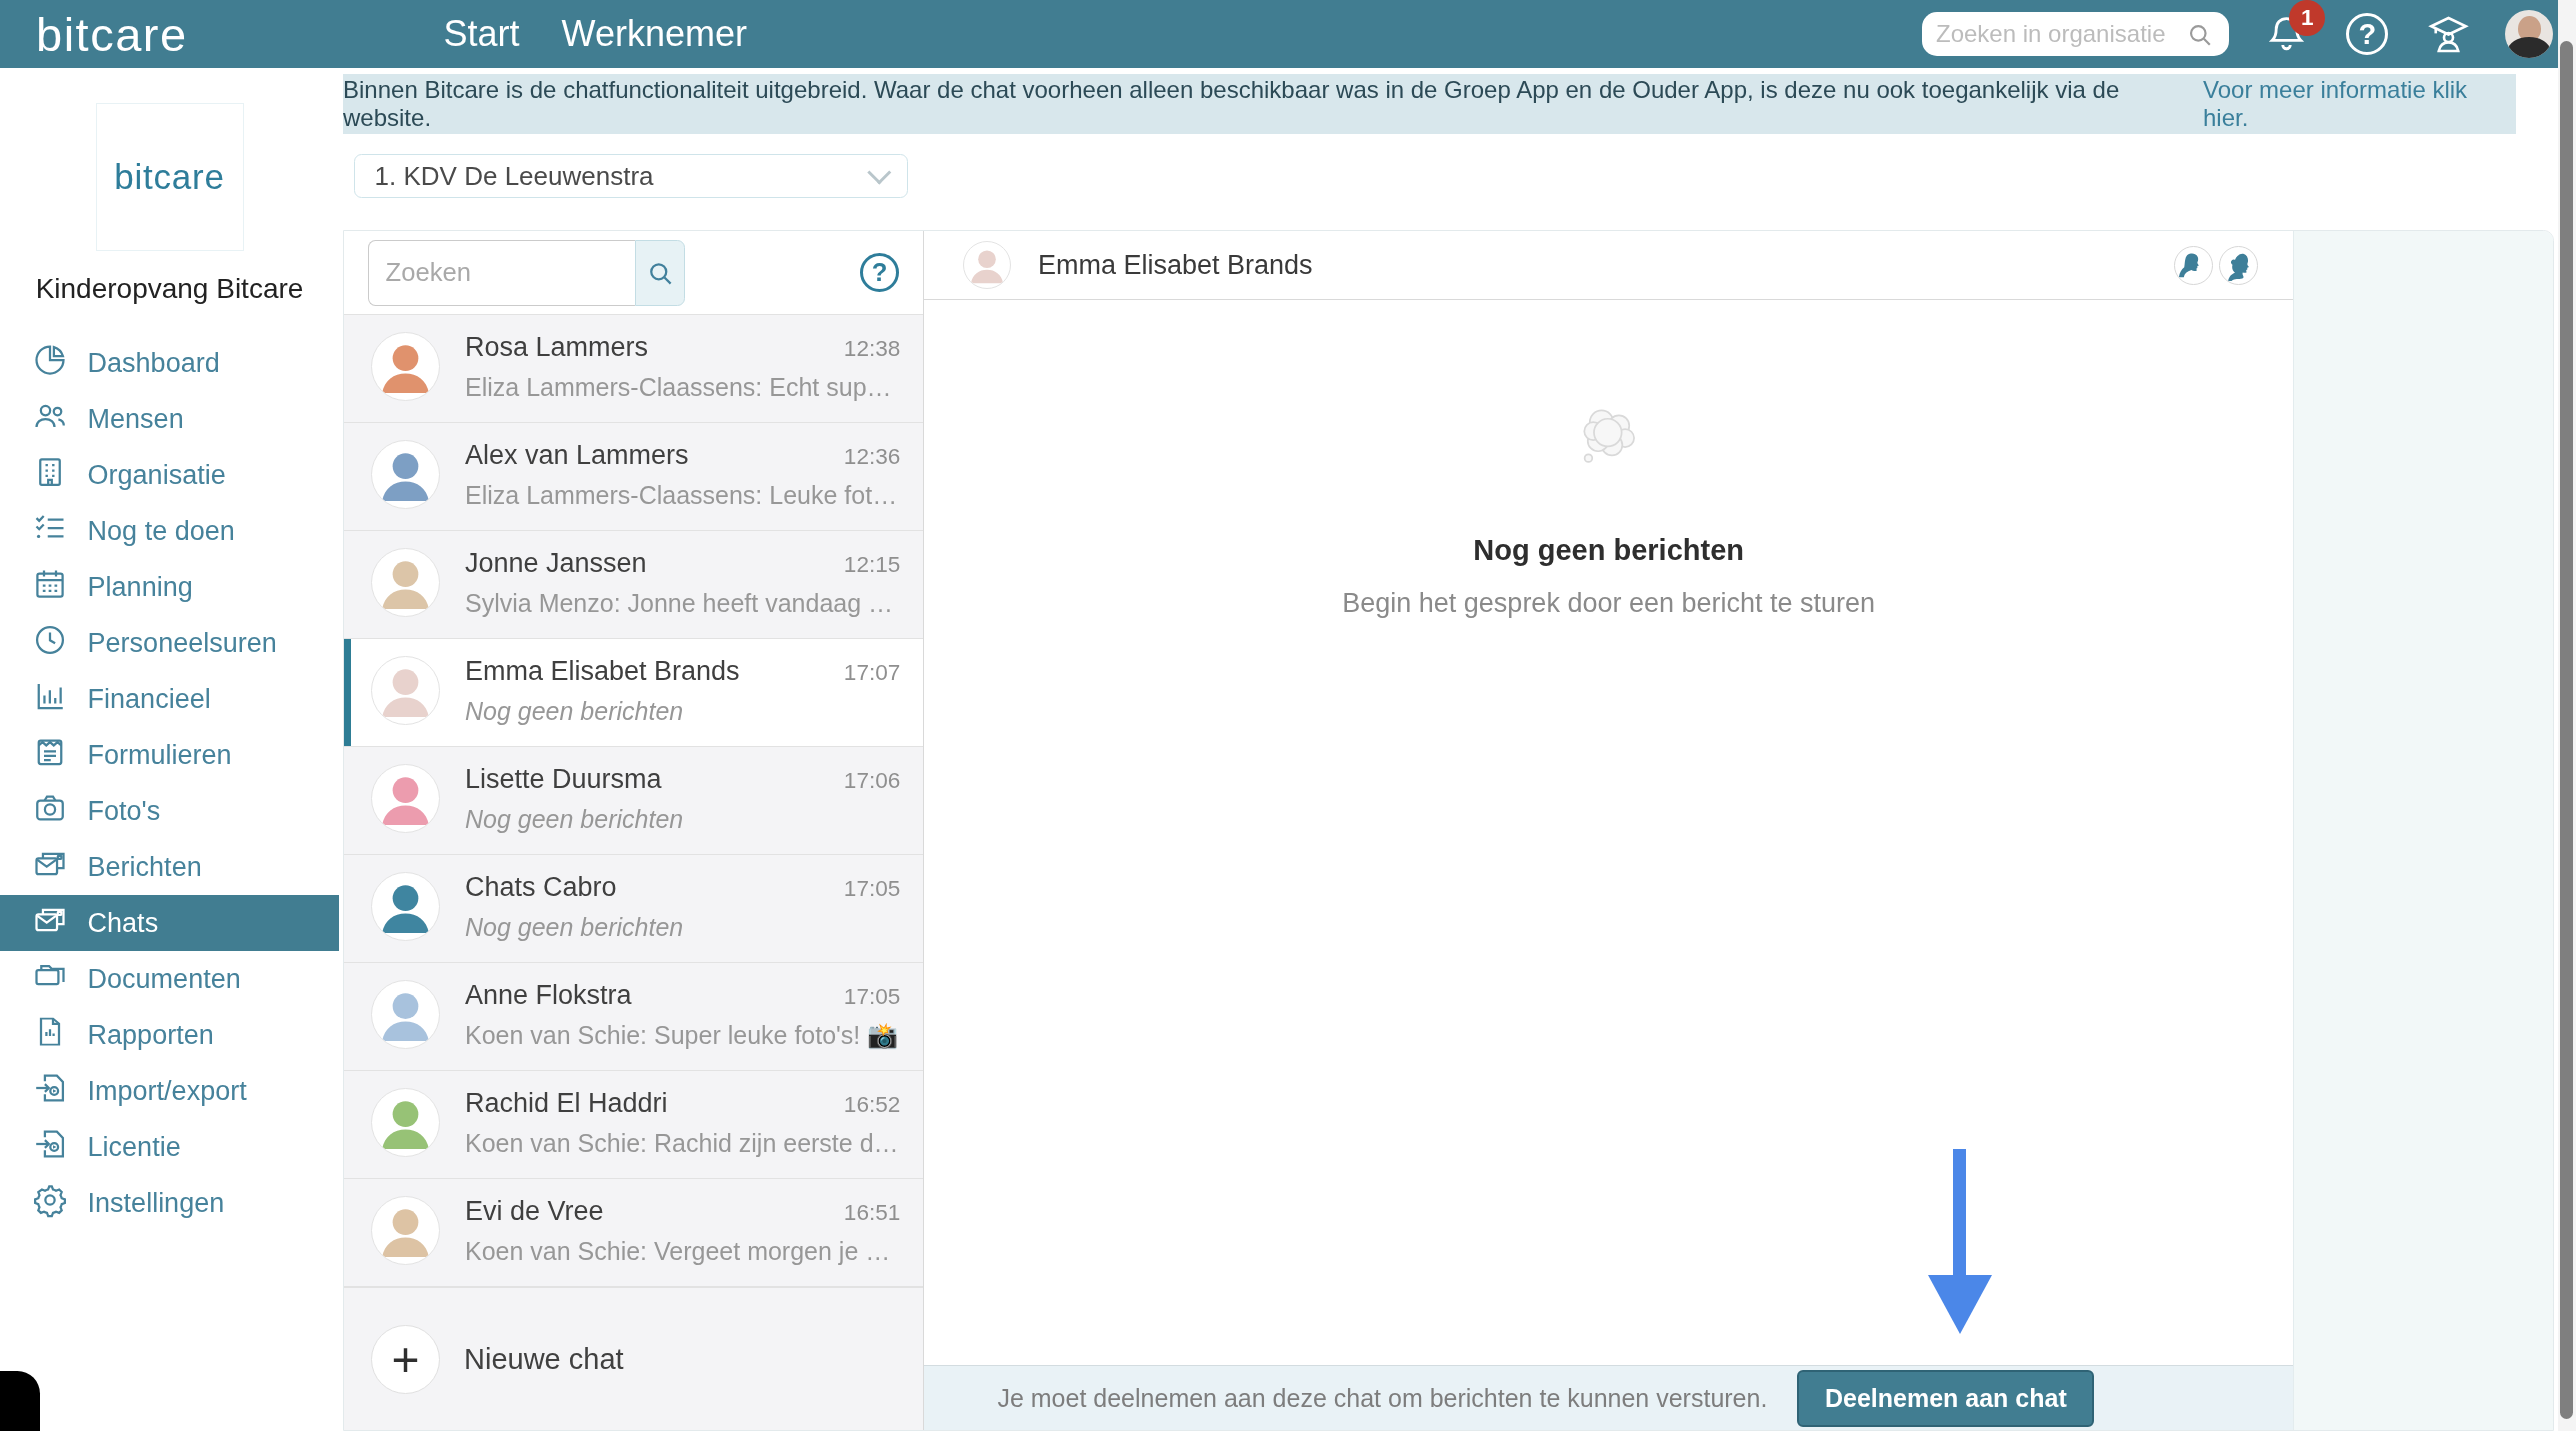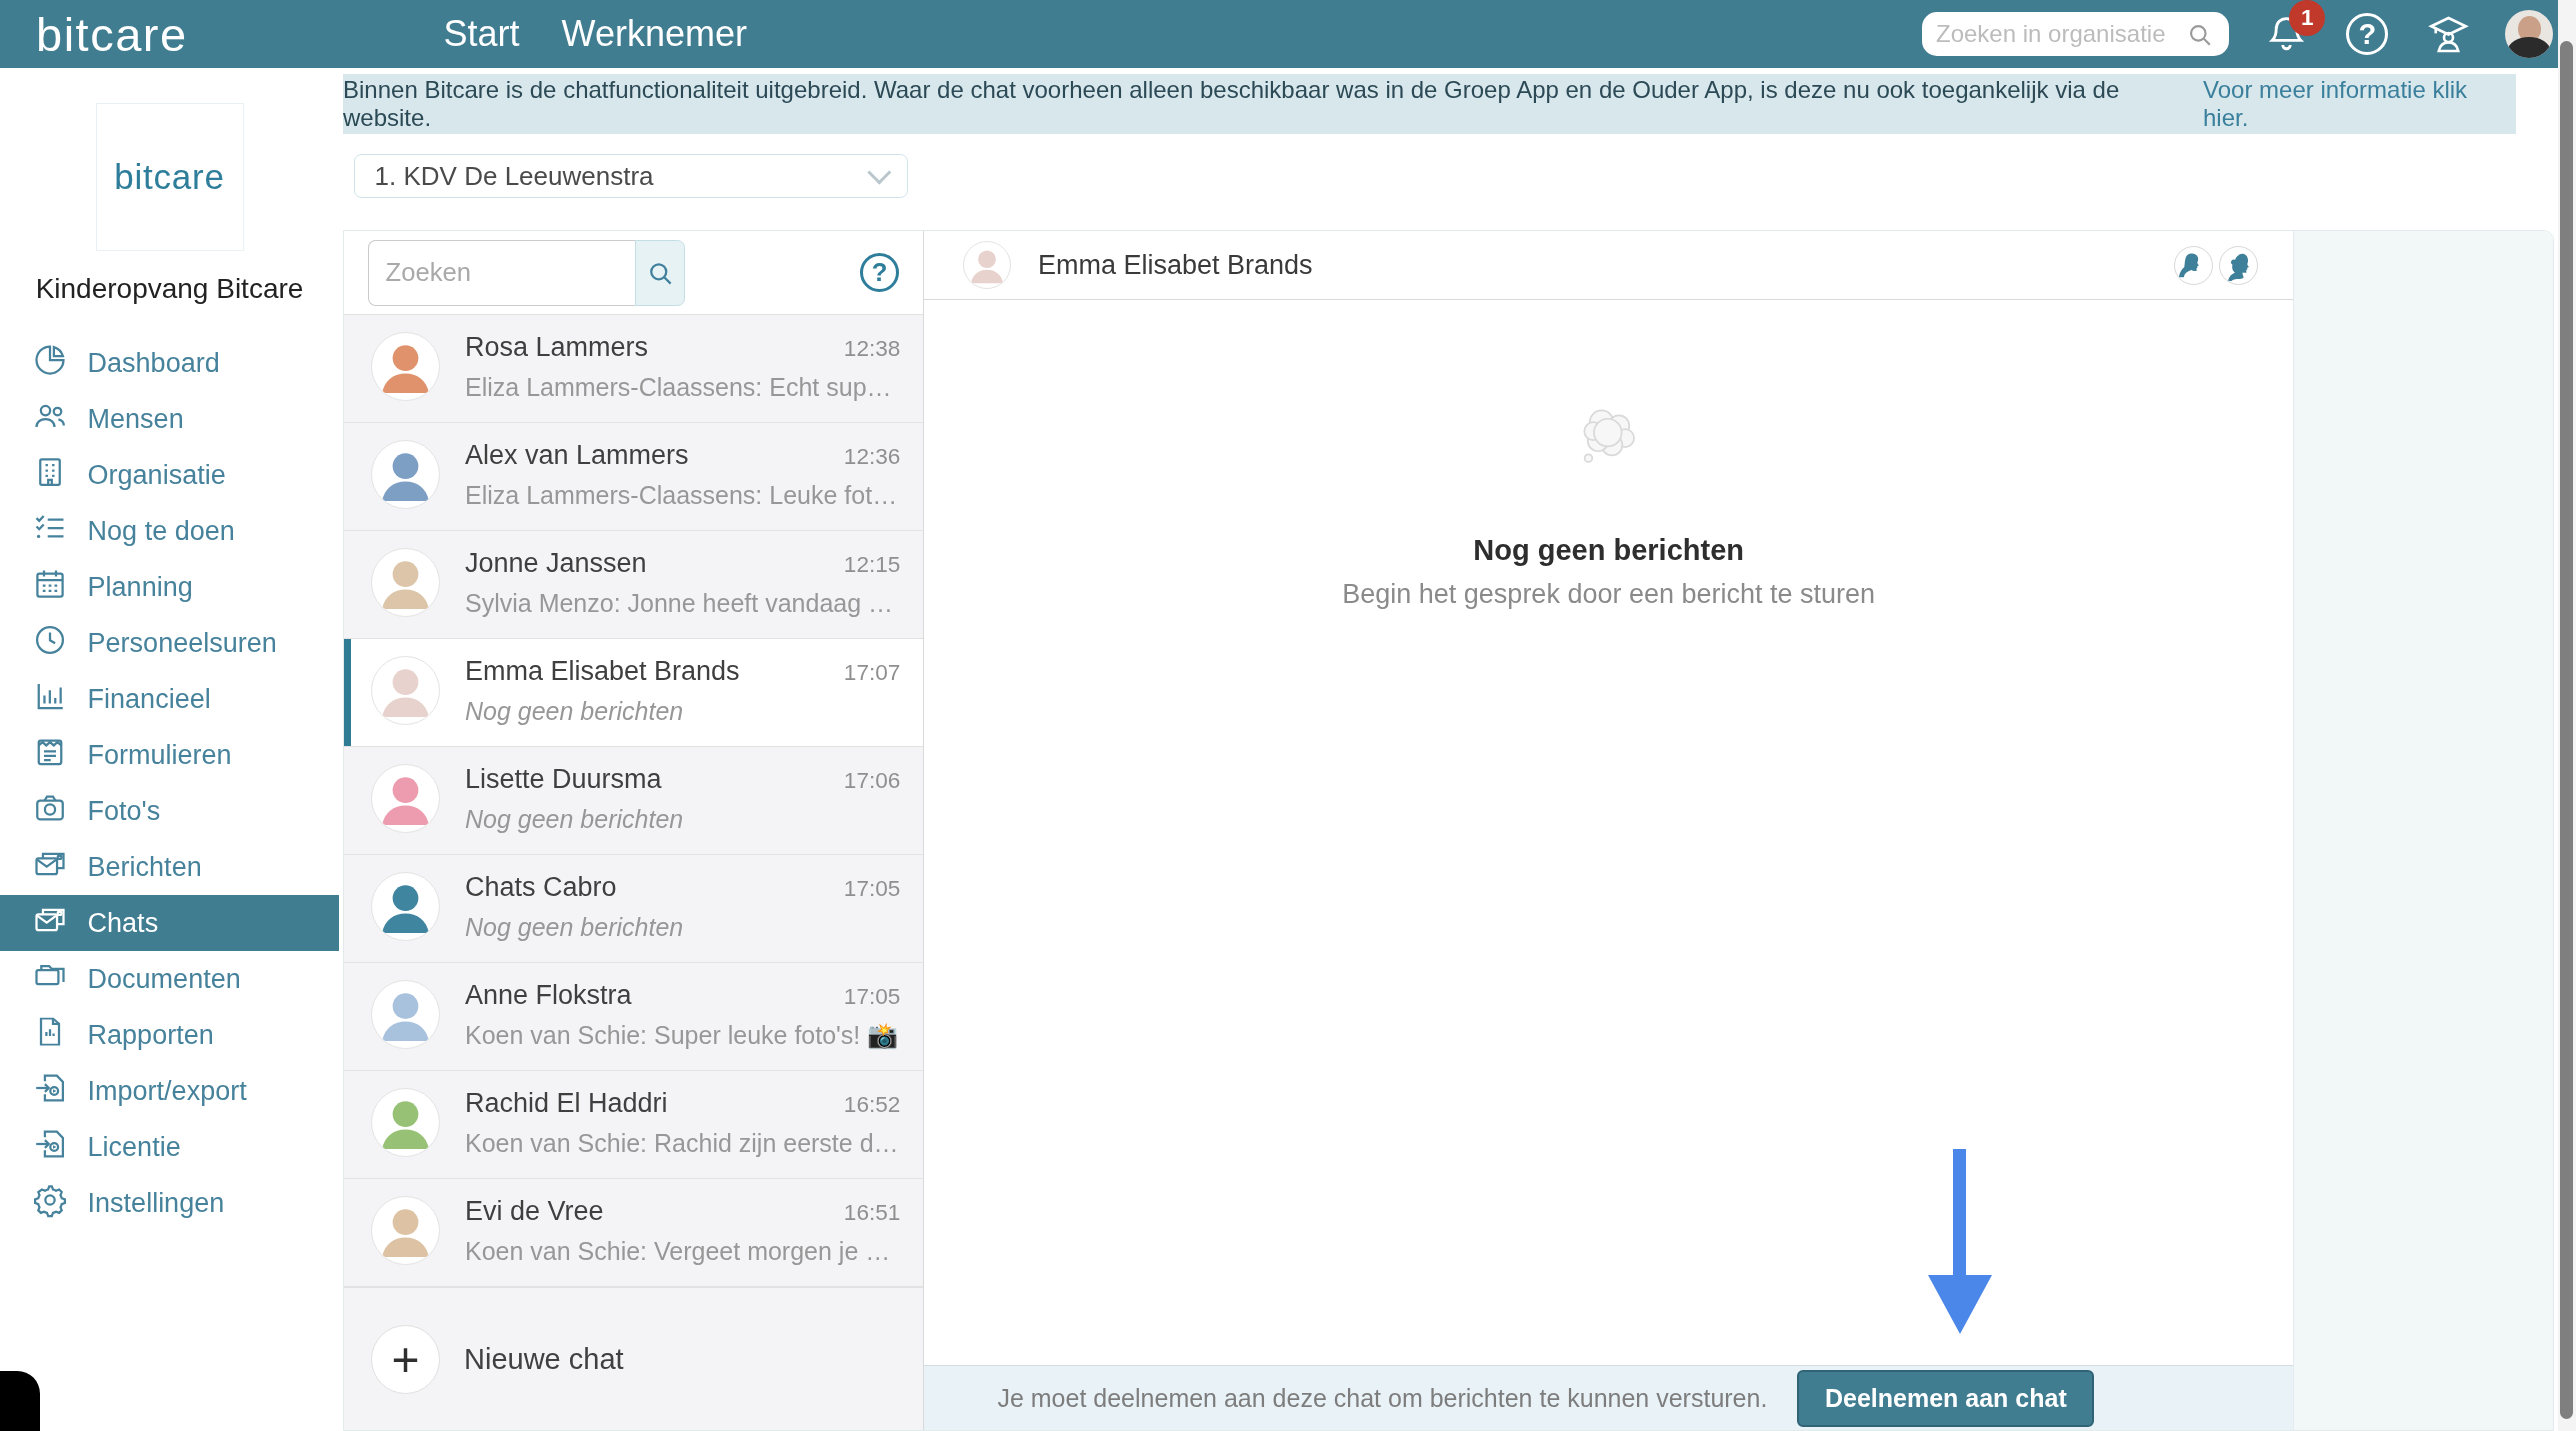--- a/index.html
+++ b/index.html
@@ -83,21 +83,21 @@
   .cp-avatar{width:48px;height:48px;border-radius:50%;border:1.5px solid #e3e3e3;overflow:hidden;background:#fff;}
   .cp-avatar svg{width:100%;height:100%;}
   .cp-title{margin-left:27px;font-size:27px;color:#3a3a3a;}
   .cp-participants{margin-left:auto;display:flex;gap:6px;}
   .p-avatar{width:39px;height:39px;border-radius:50%;border:1.5px solid #d7d7d7;background:#fff;overflow:hidden;cursor:pointer;}
   .p-avatar svg{width:100%;height:100%;}
   .cp-body{flex:1;position:relative;background:#fff;}
   .empty{position:absolute;left:50%;top:98px;transform:translateX(-50%);text-align:center;width:904px;}
   .empty .cloud{width:83px;height:83px;margin:0 auto;}
   .empty-title{margin-top:53px;font-size:29px;font-weight:bold;color:#2e2e2e;}
-  .empty-sub{margin-top:12px;font-size:27px;color:#8a8a8a;}
+  .empty-sub{margin-top:21px;font-size:27px;color:#8a8a8a;}
   .cp-footer{height:65px;background:#e9f2f6;border-top:1.5px solid #d3dce0;display:flex;align-items:center;justify-content:flex-end;padding-right:199px;gap:30px;}
   .join-text{font-size:25px;color:#7d7d7d;}
   .join-btn{background:var(--teal);border:2.3px solid var(--teal-dark);color:#fff;font-size:25px;font-weight:bold;padding:12px 25.6px;border-radius:6px;cursor:pointer;font-family:inherit;}
 
   .gutter{width:260px;background:var(--gutter);border-left:1.5px solid #e3ecee;}
 
   
   .anno-arrow{position:absolute;left:1928px;top:1149px;width:63px;z-index:8;pointer-events:none;}
   .anno-arrow .stem{width:13.6px;height:126px;background:var(--arrow);margin:0 auto;}
   .anno-arrow .head{width:0;height:0;border-left:32px solid transparent;border-right:32px solid transparent;border-top:59px solid var(--arrow);}

